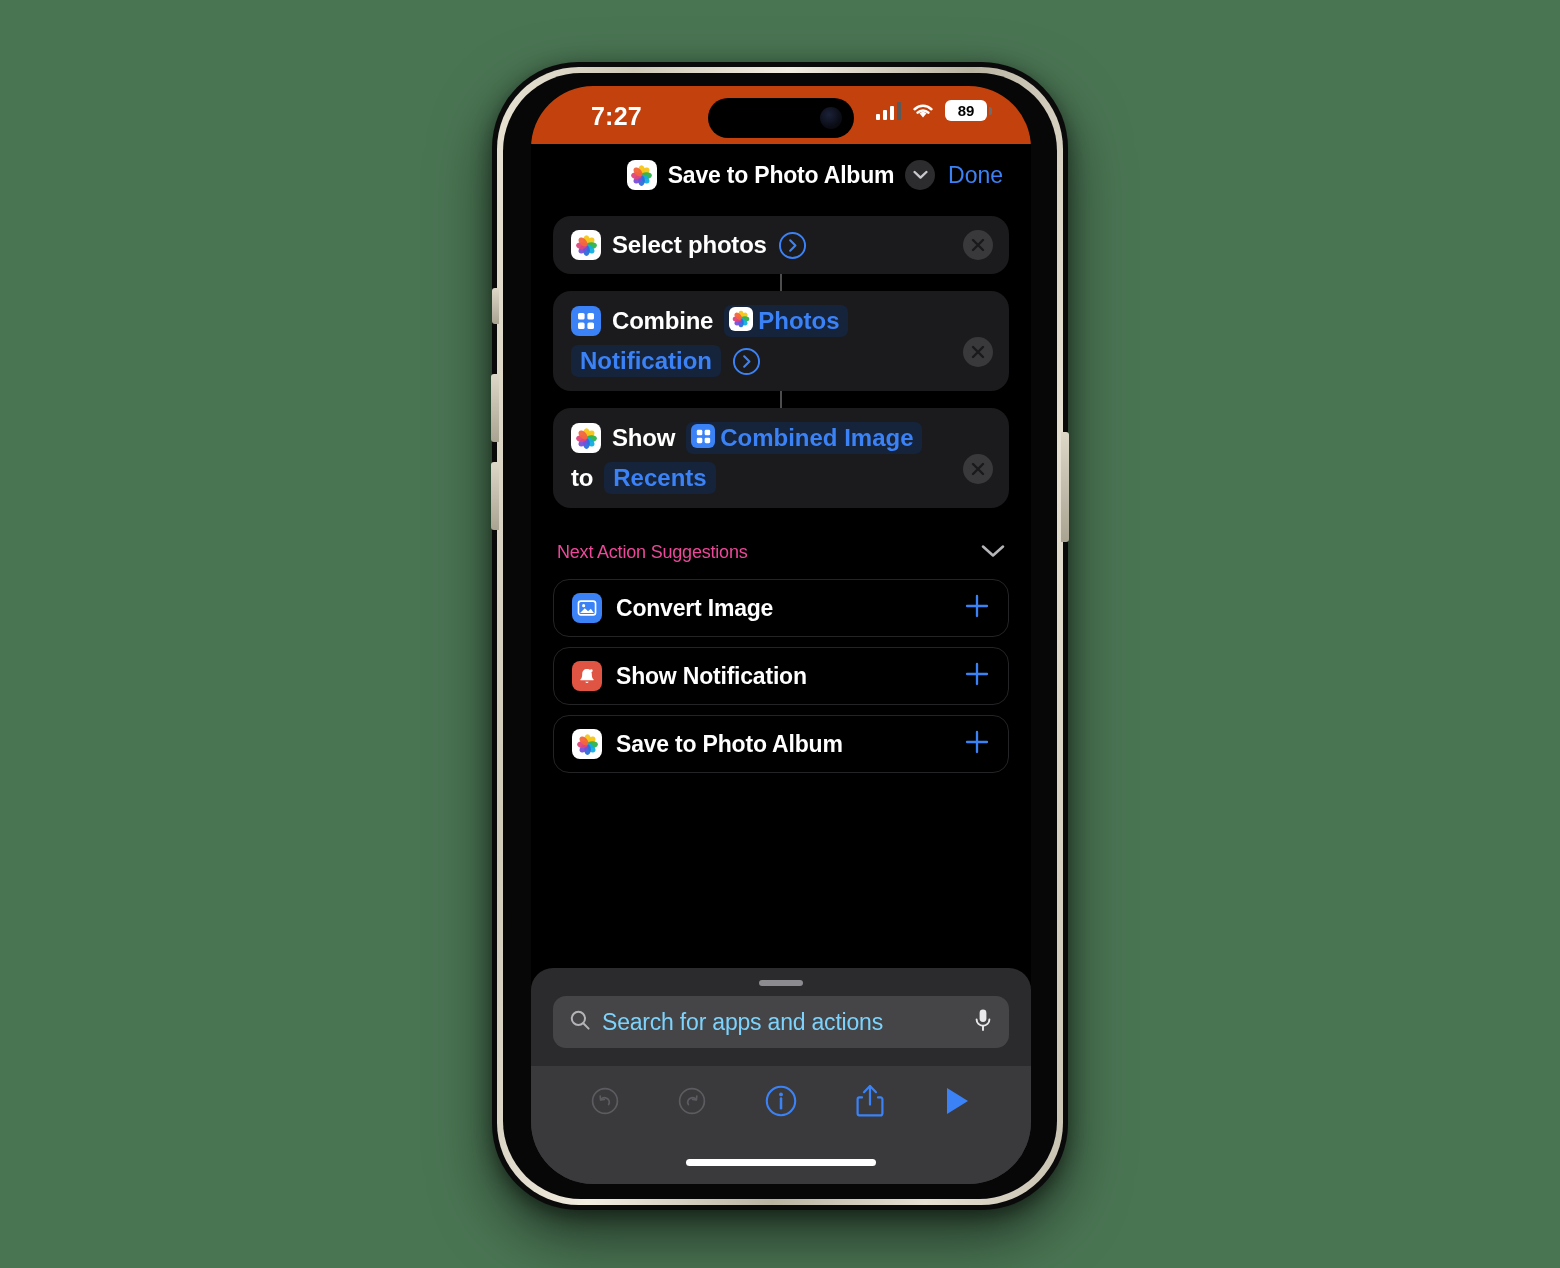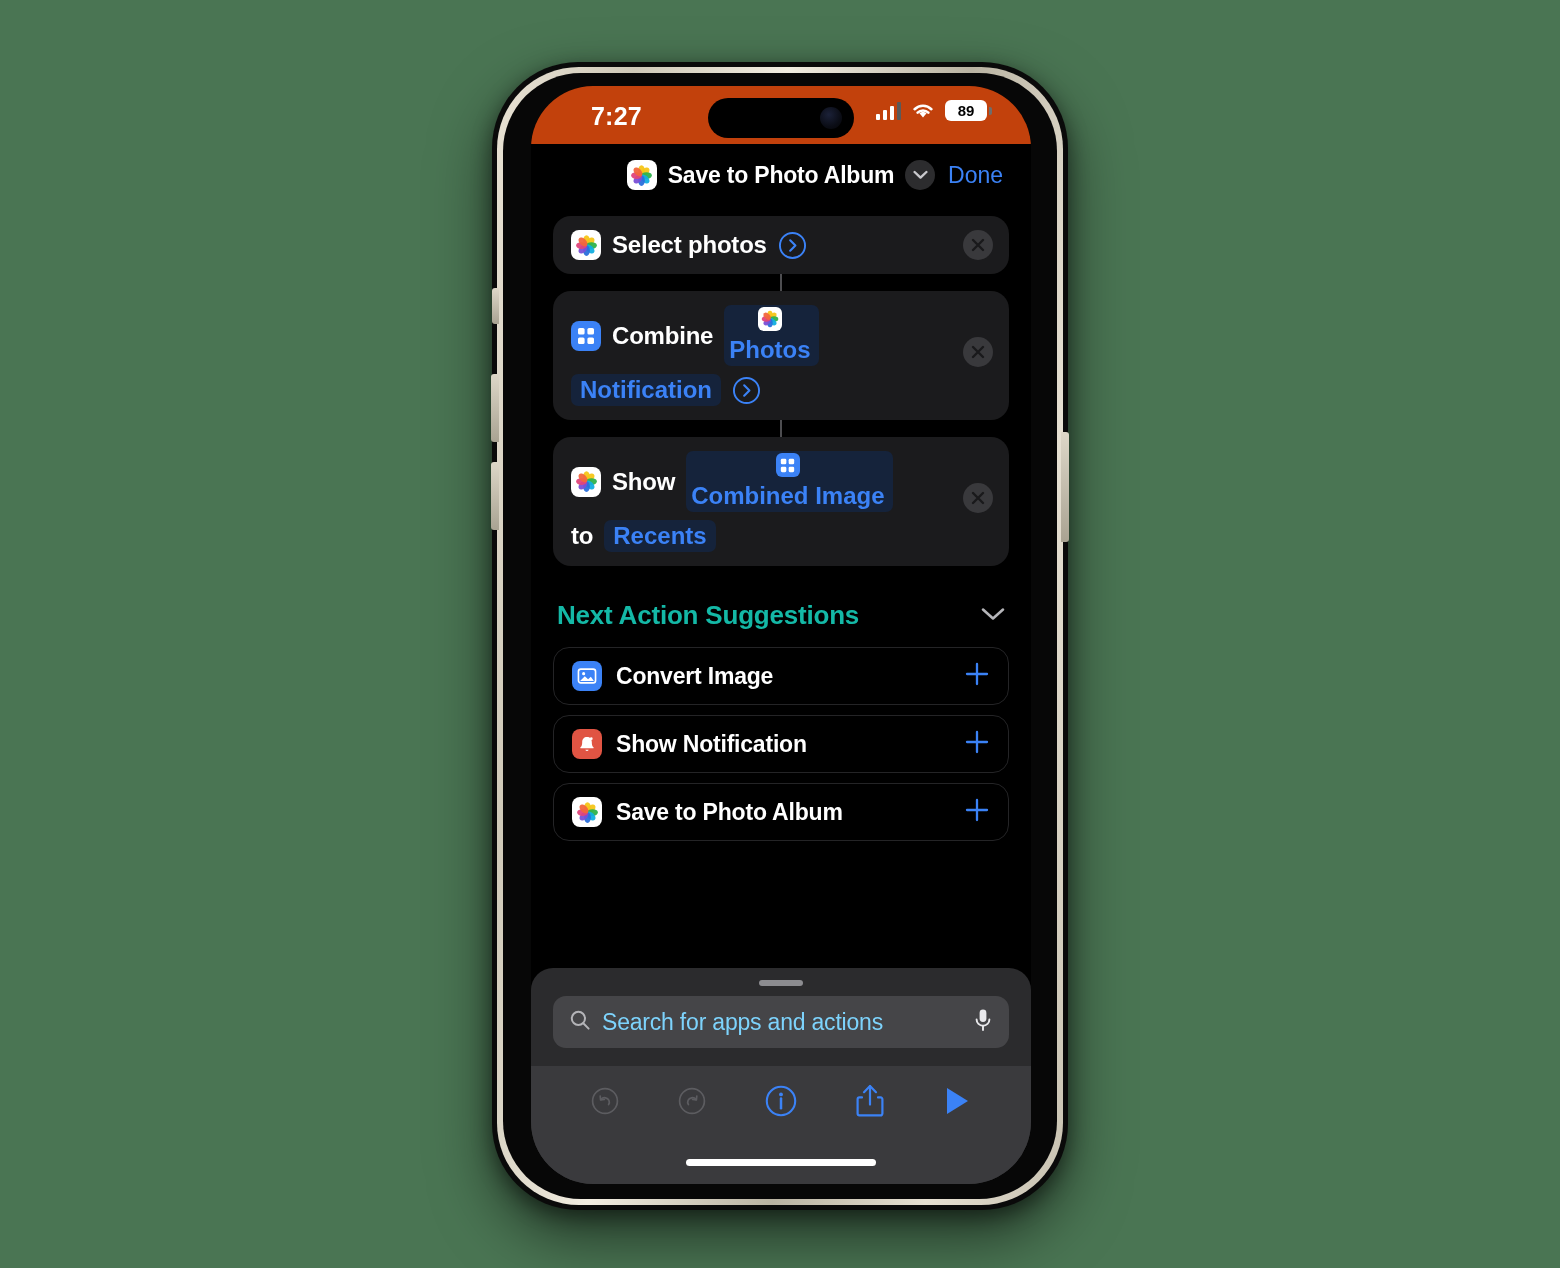--- a/index.html
+++ b/index.html
@@ -116,43 +116,43 @@
   .app-icon {
     width: 30px; height: 30px; border-radius: 8px; flex: none;
     display:flex; align-items:center; justify-content:center; overflow:hidden;
   }
   .ic-photos { background:#fff; }
   .ic-blue   { background:#3b82f6; }
   .ic-red    { background:#e05443; }
   .txt { color:#fff; font-size:24px; font-weight:600; letter-spacing:-.2px; }
   .ml10 { margin-left: 11px; }
   .token {
-    display:inline-flex; align-items:center; gap:5px;
+    display:inline-flex; gap:5px;
     background:#15233b; border-radius:7px; padding:2px 8px 2px 5px;
-    color:#3b82f6; font-size:24px; font-weight:600;flex-direction:column;
+    color:#3b82f6; font-size:24px; font-weight:600;
   }
   .token.plain { padding: 2px 9px; }
   .token .app-icon { width:24px; height:24px; border-radius:6px; }
   .go-btn { width:29px; height:29px; flex:none; }
   .close-btn {
     position:absolute; right:16px; top:50%; transform: translateY(-50%);
     width:30px; height:30px; border-radius:50%; background:#39393c;
     display:flex; align-items:center; justify-content:center;
   }
   .card-wrap { position: relative; }
   .connector {
     width: 2px; height: 17px; background:#4d4d50; margin: 0 auto;
   }
 
   
   .sugg-head {
     display:flex; align-items:center; justify-content:space-between;
     margin: 34px 4px 16px 4px;
   }
-  .sugg-title { color:#14b8a6; font-size:26px; font-weight:700; letter-spacing:-.2px; }
+  .sugg-title { color:#ec4899; font-size:18px; font-weight:400; letter-spacing:-.2px; }
   .sugg-row {
     display:flex; align-items:center; gap:14px;
     border:1.4px solid #242426; border-radius:16px;
     padding: 13px 18px; margin-bottom: 10px;
   }
   .sugg-label { color:#fff; font-size:23px; font-weight:600; flex:1; letter-spacing:-.2px; }
 
   
   .bottom {
     position: absolute; left:0; right:0; bottom:0;

